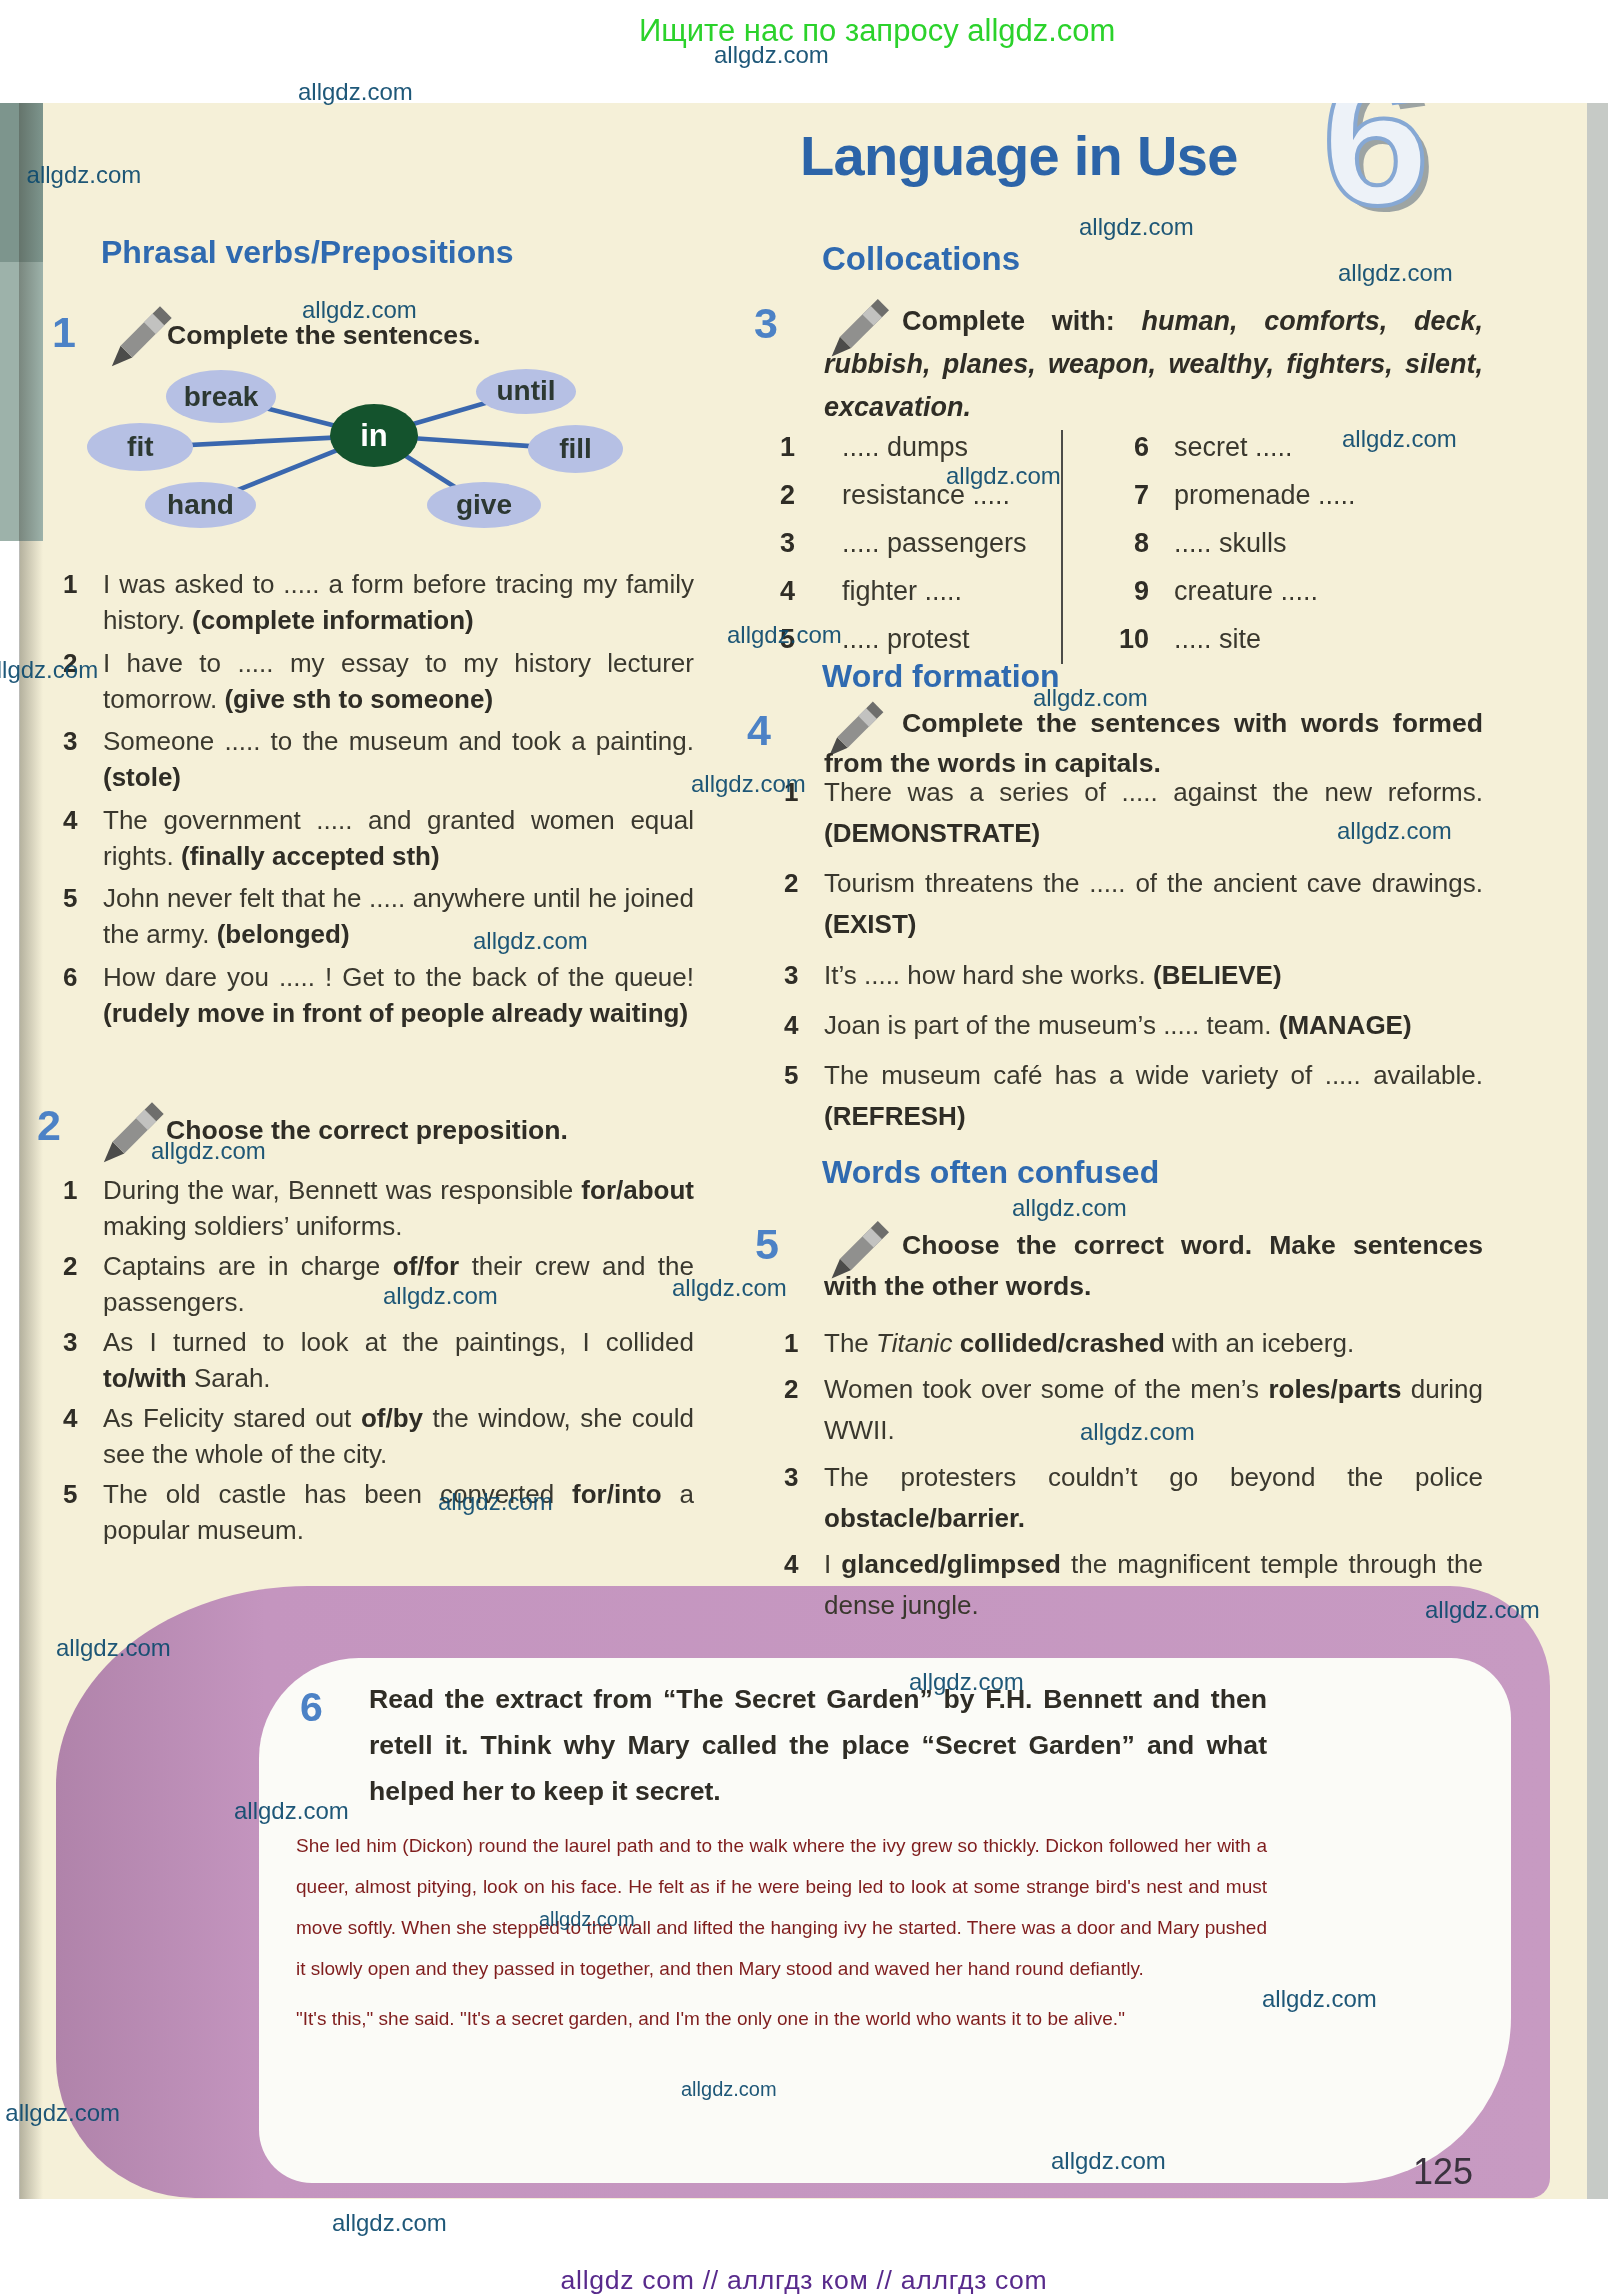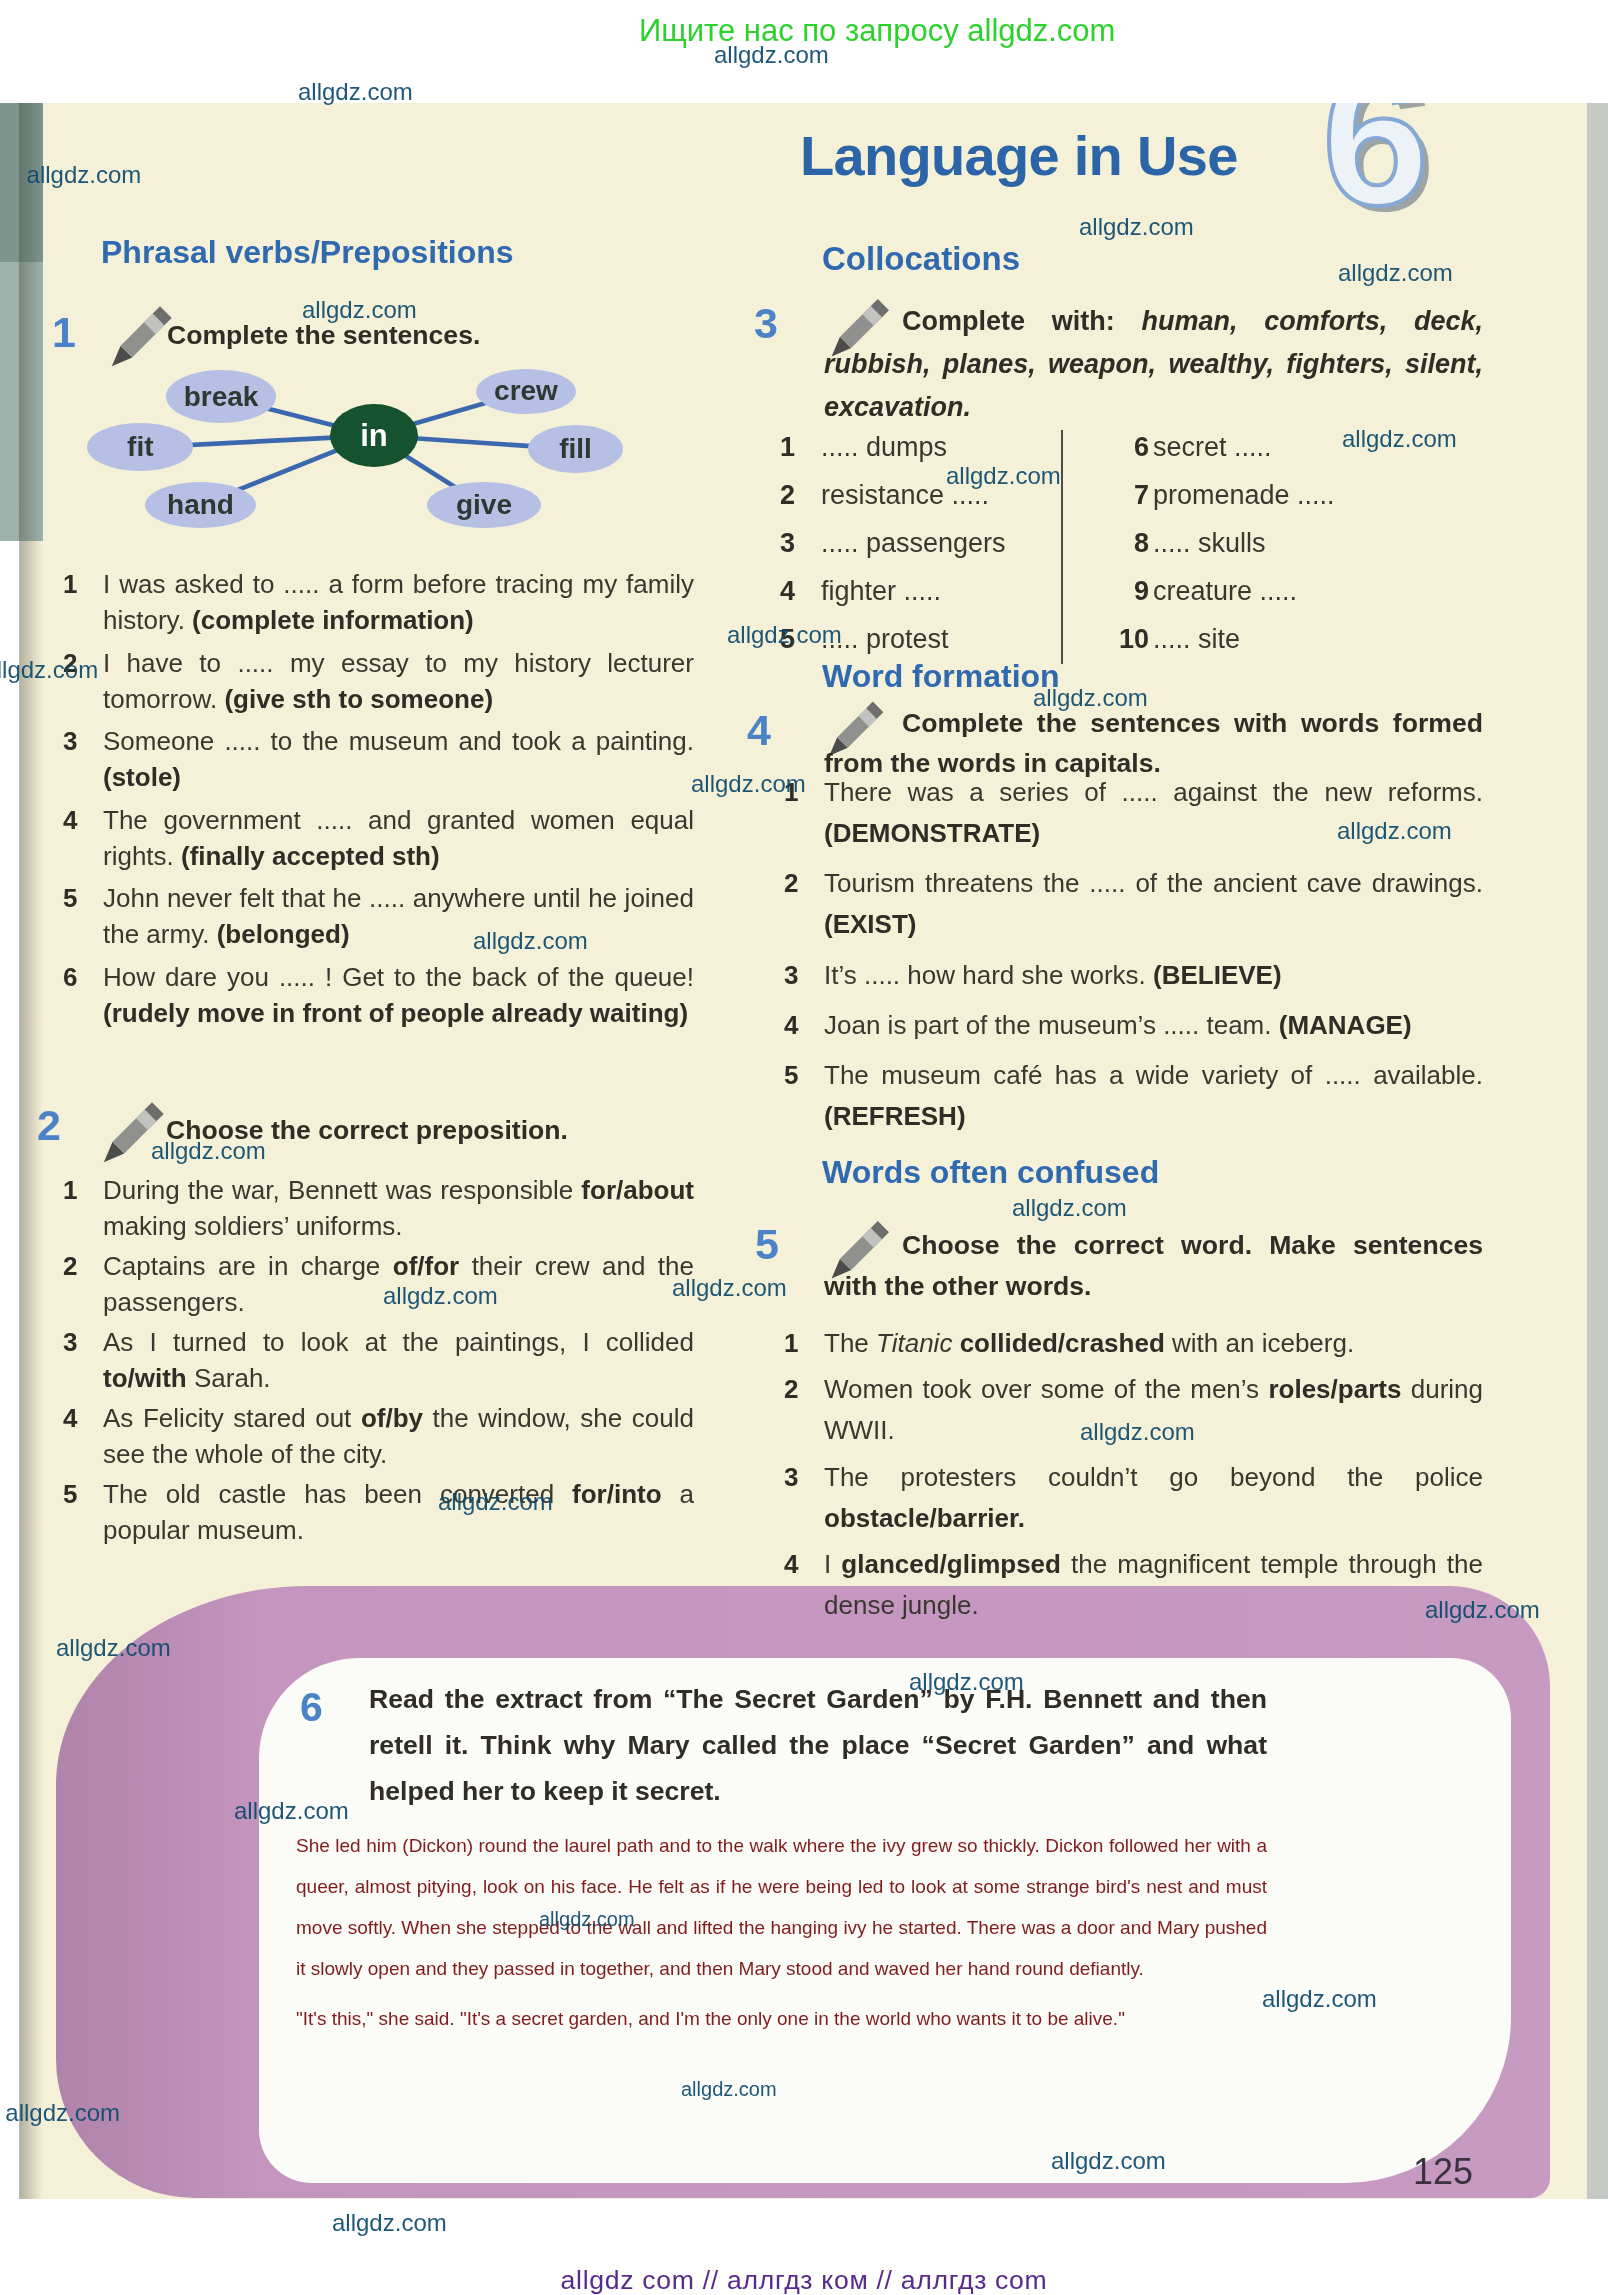--- a/index.html
+++ b/index.html
@@ -45,21 +45,21 @@
   .items-c{left:784px;top:772px;width:699px;font-size:26px;line-height:41px;}
   .items-c .ex-item{margin-bottom:9.3px;}
   .items-d{left:784px;top:1323px;width:699px;font-size:26px;line-height:41px;}
   .items-d .ex-item{margin-bottom:5.3px;}
   
   .pairs{position:absolute;z-index:3;font-size:27px;color:#3a382e;}
   .pair-row{display:flex;height:48px;align-items:flex-start;}
   .pair-row .pn{font-weight:bold;color:#2f2d26;}
   .pairs-l .pn{flex:0 0 37px;}
   .pairs-r .pn{flex:0 0 60px;text-align:right;}
-  .pair-row .pt{margin-left:4px;white-space:nowrap;}
+  .pair-row .pt{margin-left:25px;white-space:nowrap;}
   .colloc-divider{position:absolute;left:1061px;top:430px;width:2px;height:234px;background:#4c4c48;z-index:3;}
   
   .word-map{position:absolute;left:80px;top:362px;width:551px;height:173px;z-index:3;}
   .word-map svg{position:absolute;left:0;top:0;}
   .bubble{position:absolute;background:#b6c0e4;border-radius:50%;display:flex;align-items:center;
     justify-content:center;font-size:28px;font-weight:bold;color:#2c3832;}
   .bubble.center{background:#14532d;color:#ffffff;font-size:31px;}
   
   .pink{position:absolute;left:56px;top:1586px;width:1494px;height:612px;z-index:1;
     background:linear-gradient(90deg,#b083aa 0%,#c495bf 14%,#c79ac2 100%);
@@ -106,21 +106,21 @@
 <div id="word-map" class="word-map">
     <svg width="551" height="173" viewBox="0 0 830 260">
       <line x1="442" y1="110.5" x2="212.5" y2="52" stroke="#3a67ae" stroke-width="7"></line>
       <line x1="442" y1="110.5" x2="671" y2="44" stroke="#3a67ae" stroke-width="7"></line>
       <line x1="442" y1="110.5" x2="91" y2="128.5" stroke="#3a67ae" stroke-width="7"></line>
       <line x1="442" y1="110.5" x2="746.5" y2="131" stroke="#3a67ae" stroke-width="7"></line>
       <line x1="442" y1="110.5" x2="181.5" y2="215" stroke="#3a67ae" stroke-width="7"></line>
       <line x1="442" y1="110.5" x2="607.5" y2="215" stroke="#3a67ae" stroke-width="7"></line>
     </svg>
     <div class="bubble" style="left: 86px; top: 8px; width: 110px; height: 53px;">break</div>
-    <div class="bubble" style="left: 396px; top: 6.6px; width: 100px; height: 45px;">crew</div>
+    <div class="bubble" style="left: 396px; top: 6.6px; width: 100px; height: 45px;">until</div>
     <div class="bubble" style="left: 7.3px; top: 61px; width: 106px; height: 48px;">fit</div>
     <div class="bubble" style="left: 448px; top: 63px; width: 95px; height: 48px;">fill</div>
     <div class="bubble" style="left: 65px; top: 120px; width: 111px; height: 46px;">hand</div>
     <div class="bubble" style="left: 347px; top: 120px; width: 114px; height: 46px;">give</div>
     <div class="bubble center" style="left: 250px; top: 42px; width: 88px; height: 63px;">in</div>
   </div>
 
 <div class="items items-a">
     <div class="ex-item">
       <div class="n">1</div>

